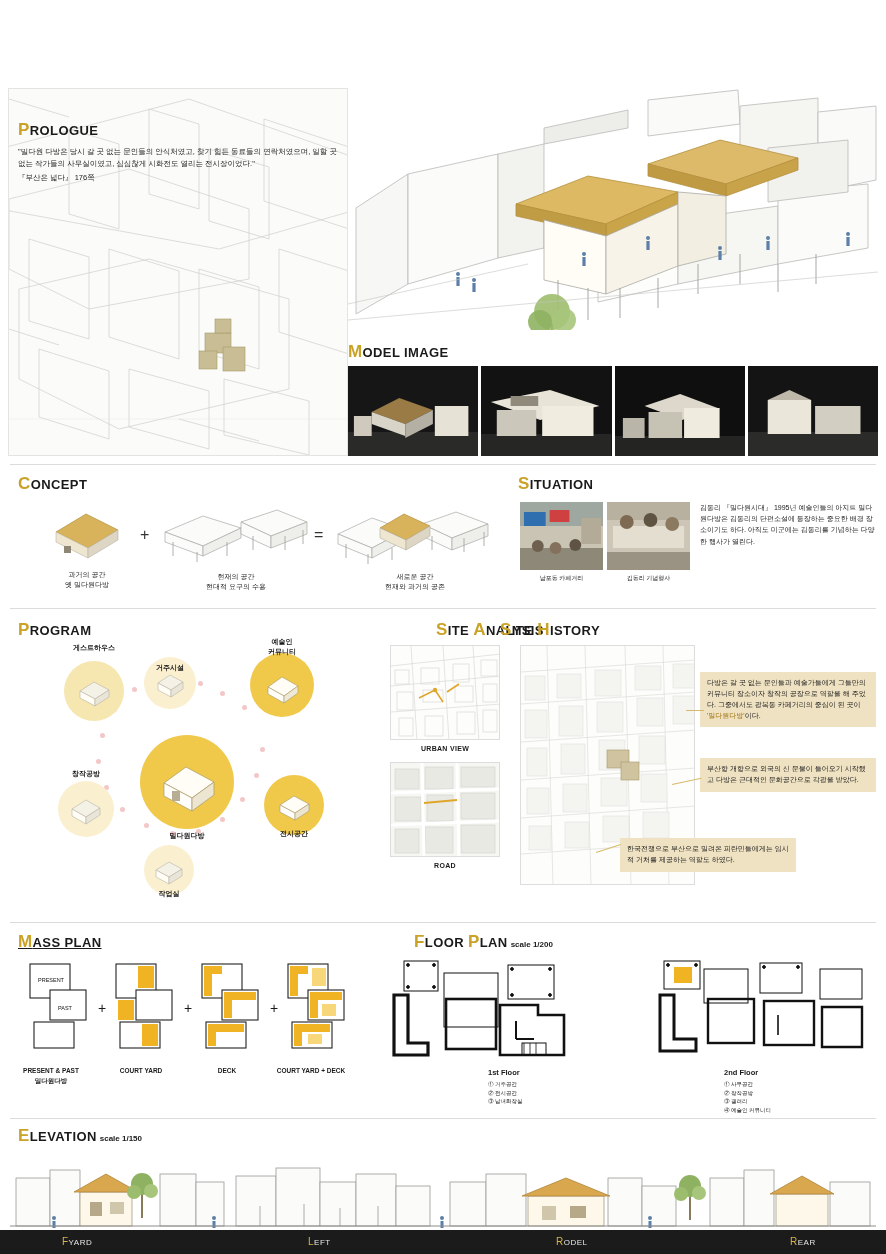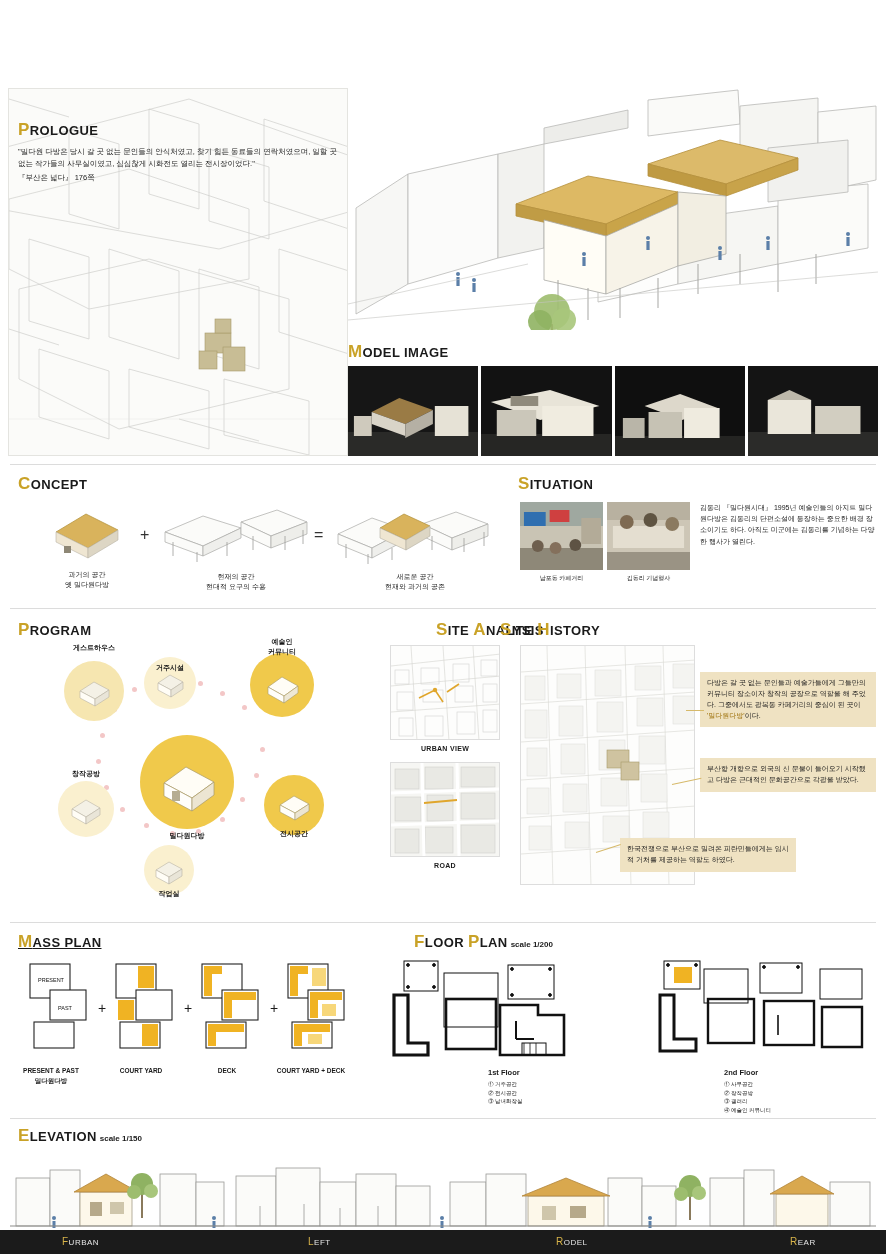--- a/index.html
+++ b/index.html
@@ -834,21 +834,21 @@
         <g transform="translate(640,70)">
             <circle cx="0" cy="0" r="2"></circle>
             <rect x="-1.5" y="3" width="3" height="7"></rect>
           </g>
       </g>
       <line x1="0" y1="78" x2="866" y2="78" stroke="#8c8c89" stroke-width="1"></line>
     </svg>
   </div>
   <div class="el-bar">
     <div class="lab" style="left:62px;">
-      <span class="c">F</span><span>URBAN</span>
+      <span class="c">F</span><span>YARD</span>
     </div>
     <div class="lab" style="left:308px;text-align:right;">
       <span class="c">L</span><span>EFT</span>
     </div>
     <div class="lab" style="left:556px;">
       <span class="c">R</span><span>ODEL</span>
     </div>
     <div class="lab" style="left:790px;">
       <span class="c">R</span><span>EAR</span>
     </div>

